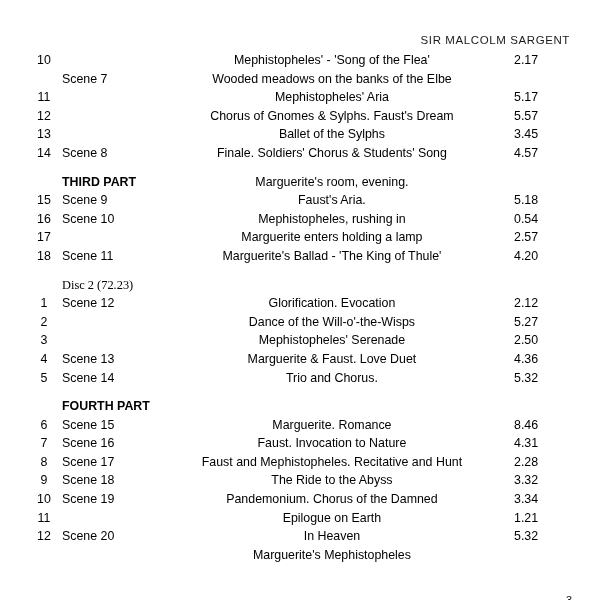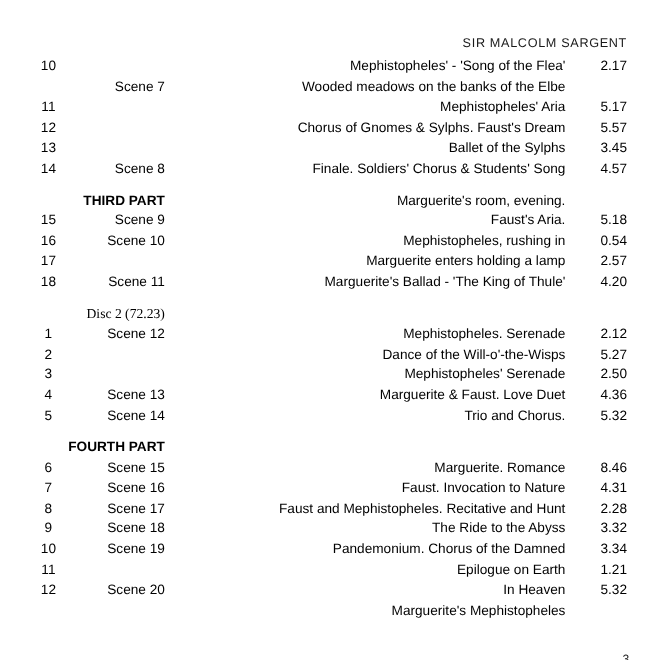--- a/index.html
+++ b/index.html
@@ -43,28 +43,28 @@
     padding: 0;
     vertical-align: top;
     white-space: nowrap;
   }
   .col-num {
     width: 36px;
     text-align: center;
   }
   .col-scene {
     width: 78px;
-    text-align: right;
+    text-align: left;
   }
   .col-title {
-    text-align: right;
+    text-align: center;
   }
   .col-time {
     width: 56px;
-    text-align: right;
+    text-align: left;
     padding-right: 2px !important;
   }
   tr.row td {
     height: 18.6px;
   }
   tr.spacer td {
     height: 10px;
     font-size: 1px;
     line-height: 1px;
   }
@@ -169,21 +169,21 @@
         </tr>
         <tr class="row">
           <td class="col-num"></td>
           <td class="col-scene disc-label">Disc 2 (72.23)</td>
           <td class="col-title"></td>
           <td class="col-time"></td>
         </tr>
         <tr class="row">
           <td class="col-num">1</td>
           <td class="col-scene">Scene 12</td>
-          <td class="col-title">Mephistopheles. Serenade</td>
+          <td class="col-title">Glorification. Evocation</td>
           <td class="col-time">2.12</td>
         </tr>
         <tr class="row">
           <td class="col-num">2</td>
           <td class="col-scene"></td>
           <td class="col-title">Dance of the Will-o'-the-Wisps</td>
           <td class="col-time">5.27</td>
         </tr>
         <tr class="row">
           <td class="col-num">3</td>

